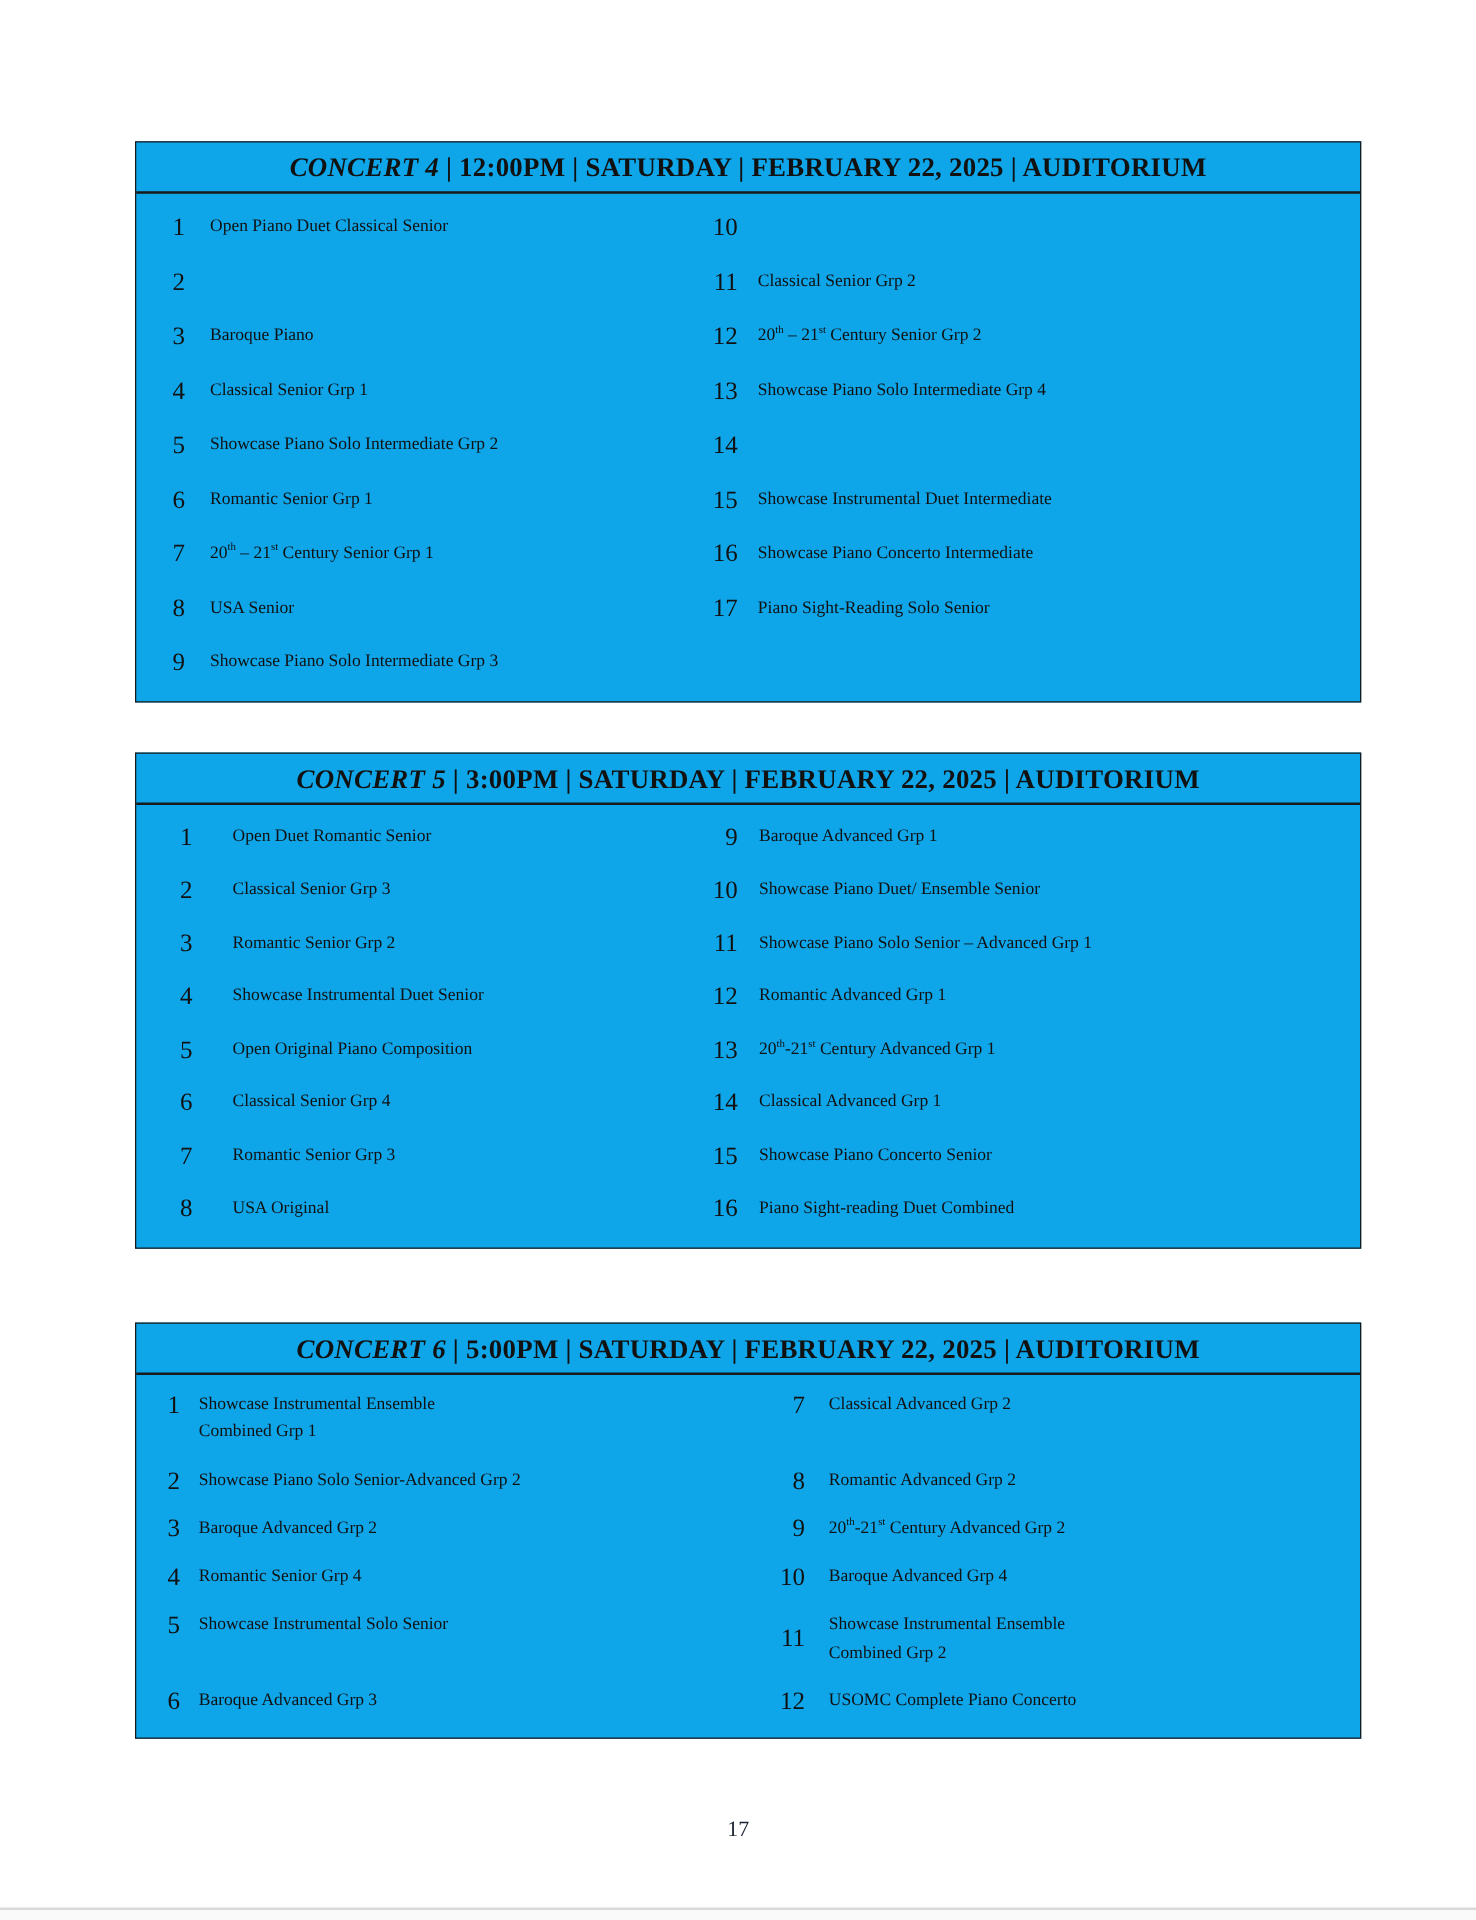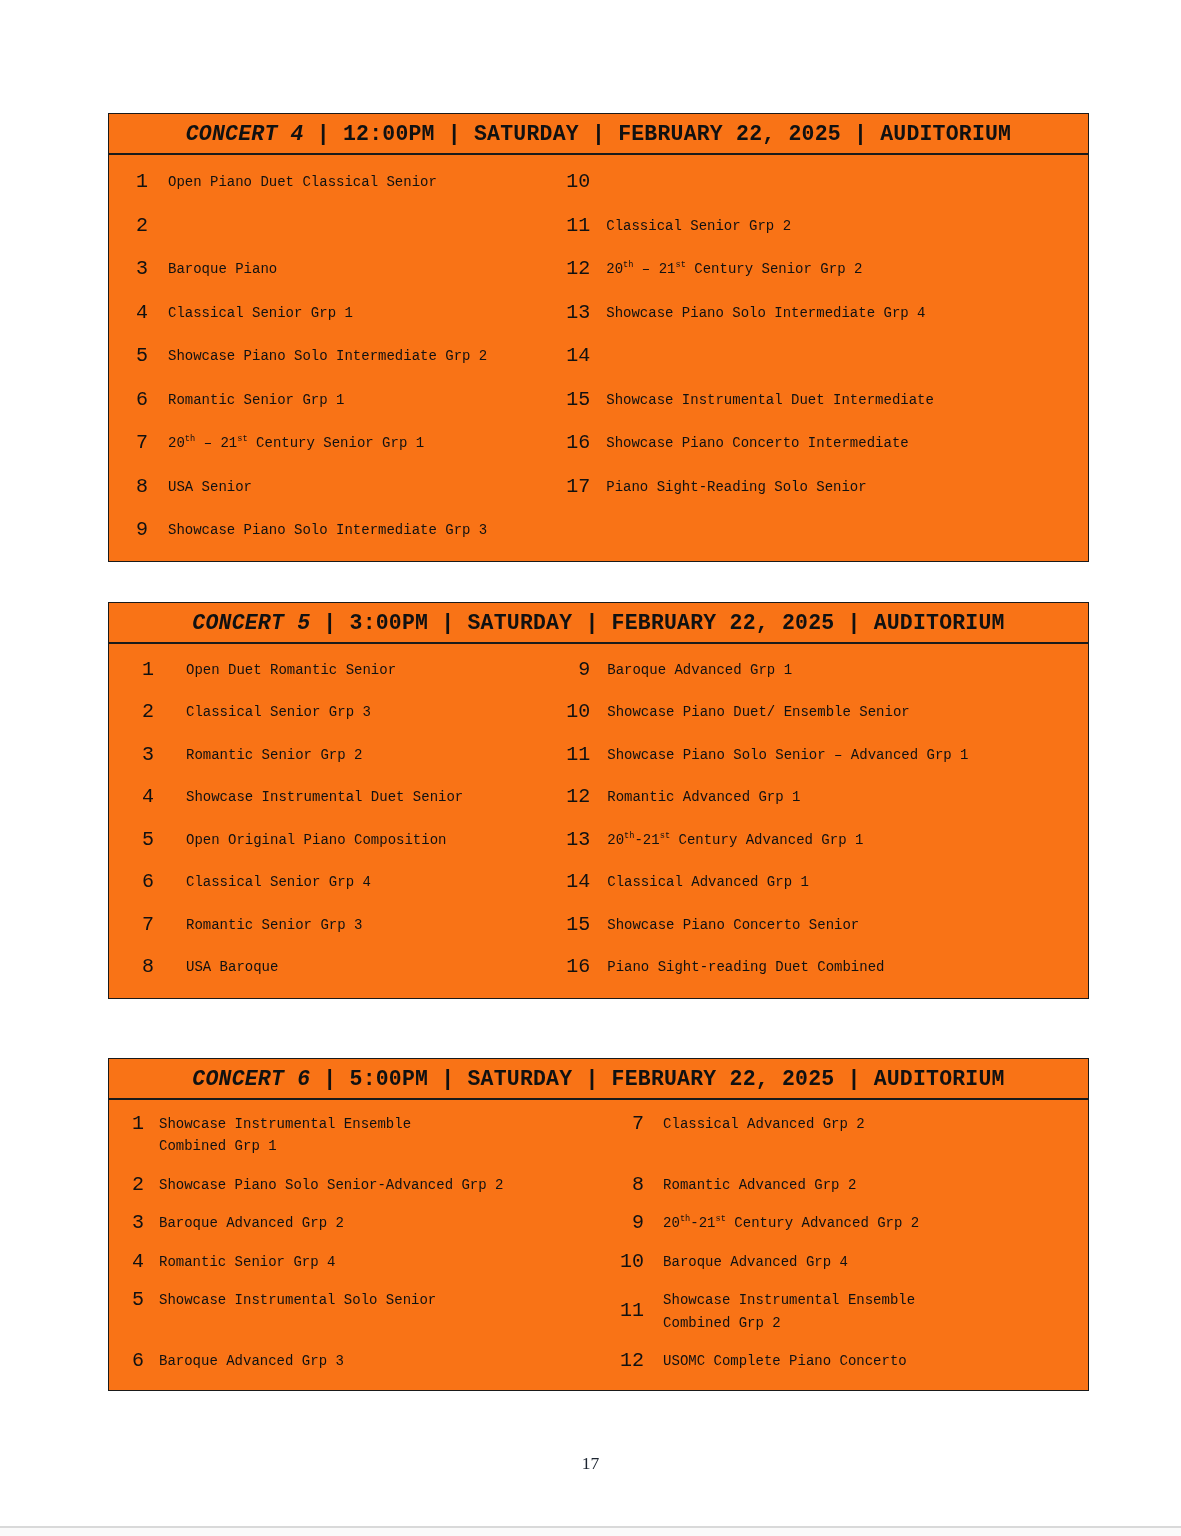--- a/index.html
+++ b/index.html
@@ -16,22 +16,21 @@
     overflow: hidden;
   }
   .content {
     position: absolute;
     left: 108px;
     top: 0;
     width: 981px;
   }
   .concert-table {
     border: 1.6px solid #1a1a1a;
-    background: #f97316;
-    font-family: Liberation Mono, monospace;
+    background: #0ea5e9;
   }
   .concert-table.t0 { margin-top: 113px; }
   .concert-table.t1 { margin-top: 40px; }
   .concert-table.t2 { margin-top: 59px; }
 
   .thead {
     text-align: center;
     font-weight: bold;
     font-size: 21.5px;
     line-height: 26px;
@@ -275,21 +274,21 @@
             <span class="txt">Romantic Senior Grp 3</span>
           </div>
           <div class="half right">
             <span class="num">15</span>
             <span class="txt">Showcase Piano Concerto Senior</span>
           </div>
         </div>
         <div class="row">
           <div class="half left">
             <span class="num">8</span>
-            <span class="txt">USA Baroque</span>
+            <span class="txt">USA Original</span>
           </div>
           <div class="half right">
             <span class="num">16</span>
             <span class="txt">Piano Sight-reading Duet Combined</span>
           </div>
         </div>
       </div>
   </div>
 
   <div class="concert-table t2">

